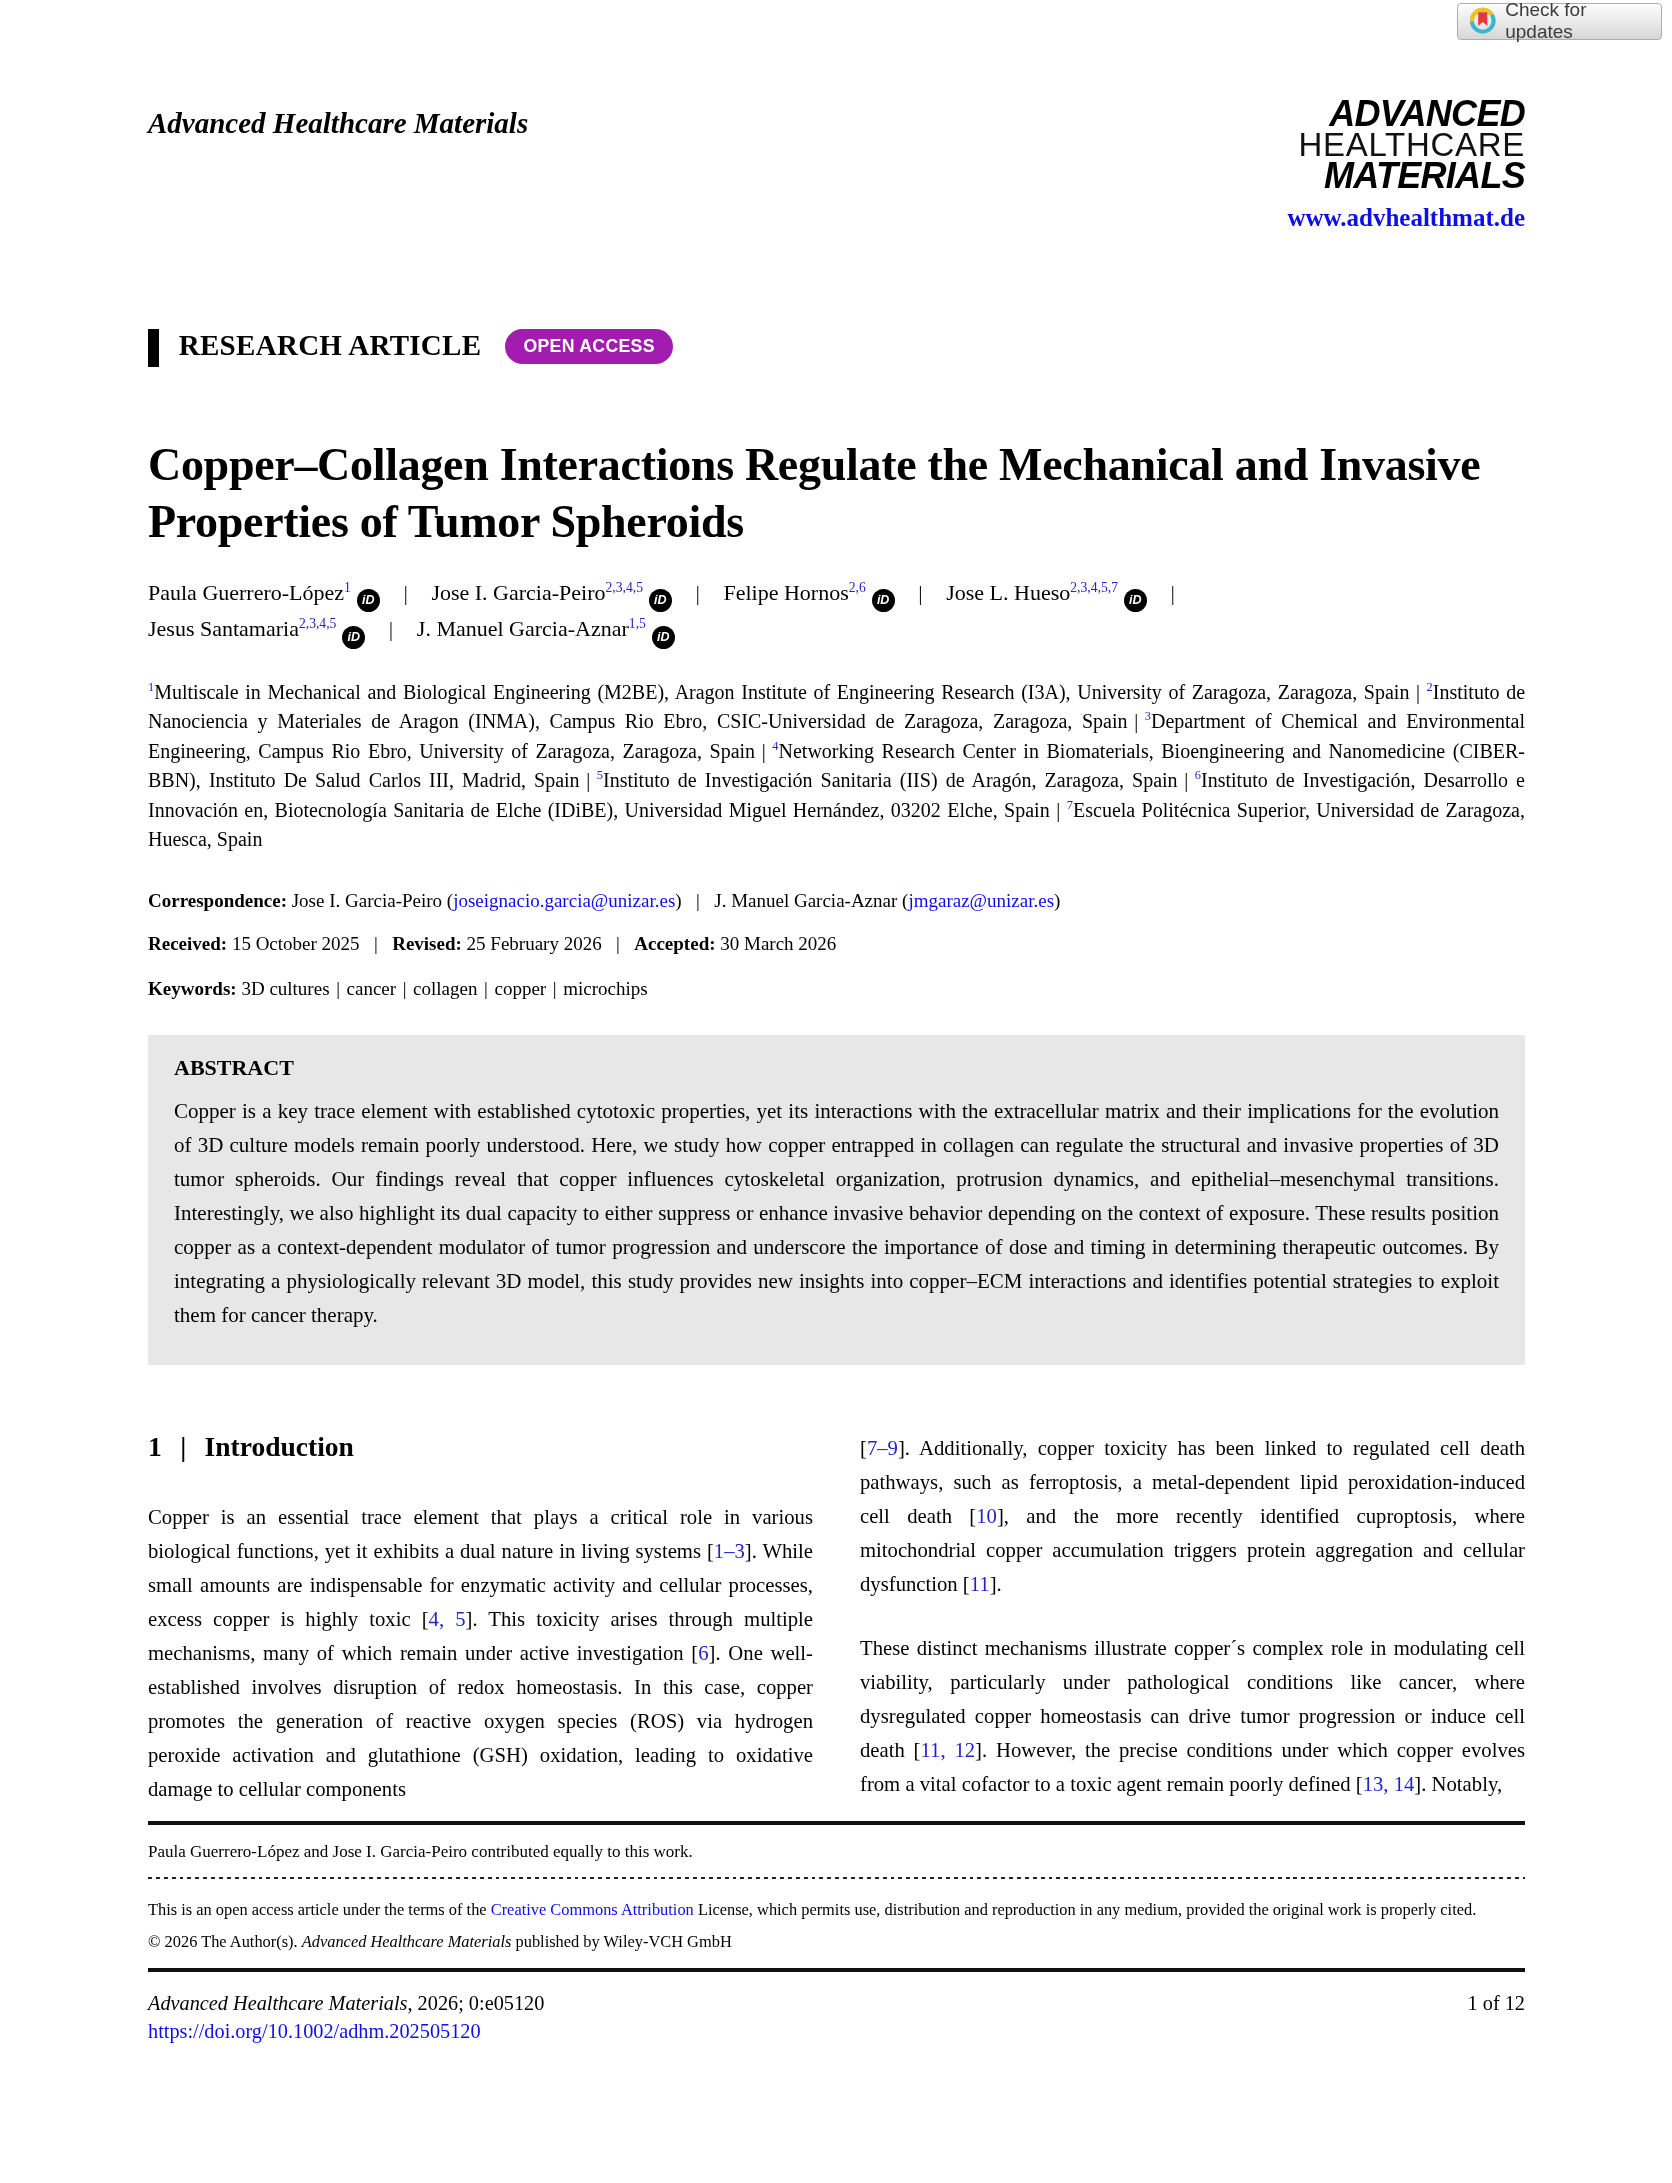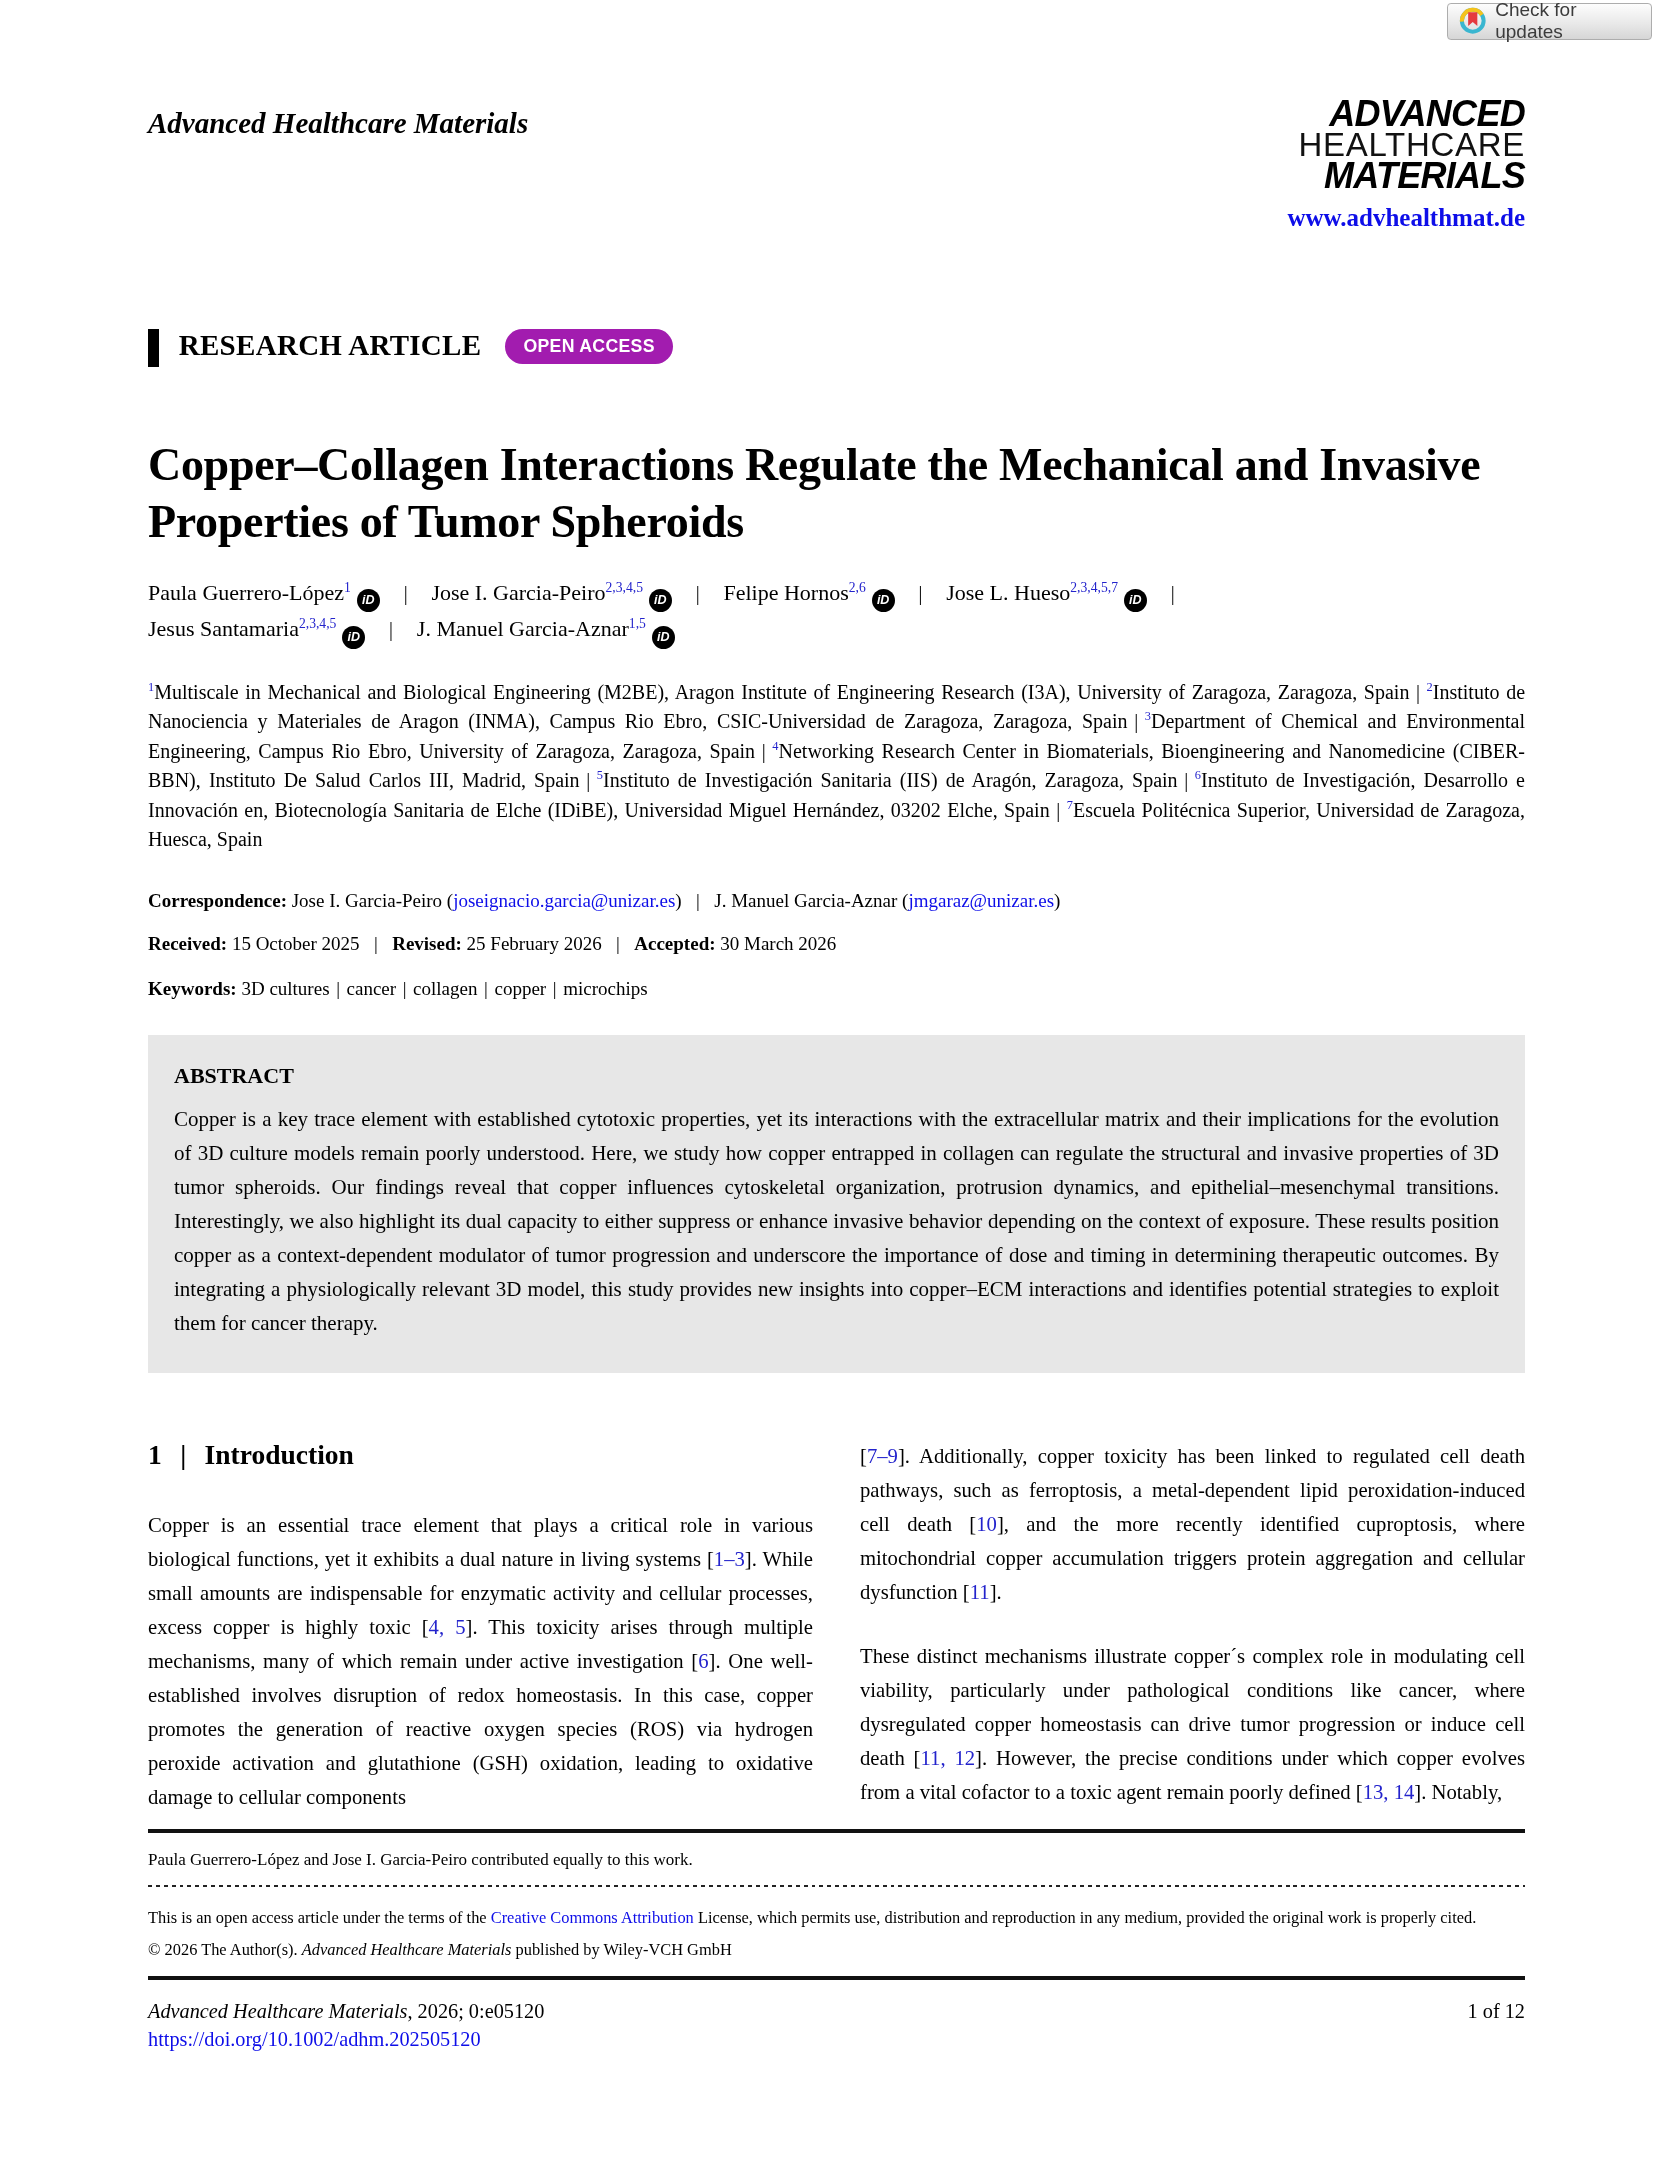--- a/index.html
+++ b/index.html
@@ -4,21 +4,21 @@
 <style>
   html,body{margin:0;padding:0;background:#fff;}
   .page{
     position:relative; width:1673px; height:2183px; background:#ffffff;
     font-family:"Liberation Serif", serif; color:#000; overflow:hidden;
   }
   .content{position:absolute; left:148px; width:1377px; top:0;}
 
   
   .check-badge{
-    position:absolute; top:2.6px; right:21px; height:37px; width:205px;
+    position:absolute; top:2.6px; right:11px; height:37px; width:205px;
     border:0.7px solid #adadad; border-radius:3.9px;
     background:linear-gradient(#fdfdfd, #e9e9e9 55%, #d6d6d6);
     display:flex; align-items:center; gap:9.2px; padding:0 10.5px; box-sizing:border-box;
     font-family:"Liberation Sans", sans-serif; font-size:19px; color:#3c3c3c;
     cursor:pointer;
   }
   .check-badge svg{flex:0 0 auto;}
 
   
   .header{display:flex; justify-content:space-between; align-items:flex-start; margin-top:98px;}
@@ -56,21 +56,21 @@
   .aff-sep{padding:0 6.6px;}
   .meta-line{font-size:19px; line-height:26px;}
   .meta-line b{font-weight:bold;}
   .m-sep{margin:0 14.4px;}
   .correspondence{margin-top:33px;}
   .dates{margin-top:17px;}
   .keywords{margin-top:19.7px;}
   .link{color:#0e0ee8; cursor:pointer;}
 
   
-  .abstract-box{margin-top:33px; background:#e7e7e7; padding:28px 26px 33px 26px; box-sizing:border-box;}
+  .abstract-box{margin-top:33px; background:#e7e7e7; padding:20px 26px 33px 26px; box-sizing:border-box;}
   .abstract-head{font-weight:bold; font-size:22px; margin-bottom:13px;}
   .abstract-text{font-size:21px; line-height:34px; text-align:justify;}
 
   
   .intro{margin-top:66px; display:flex; gap:47px;}
   .col{width:665px;}
   .sec-head{font-weight:bold; font-size:27.5px;}
   .h-sep{margin:0 18.4px;}
   .body-p{font-size:20.7px; line-height:34px; text-align:justify; margin:0;}
   .col-left .body-p{margin-top:37px;}

